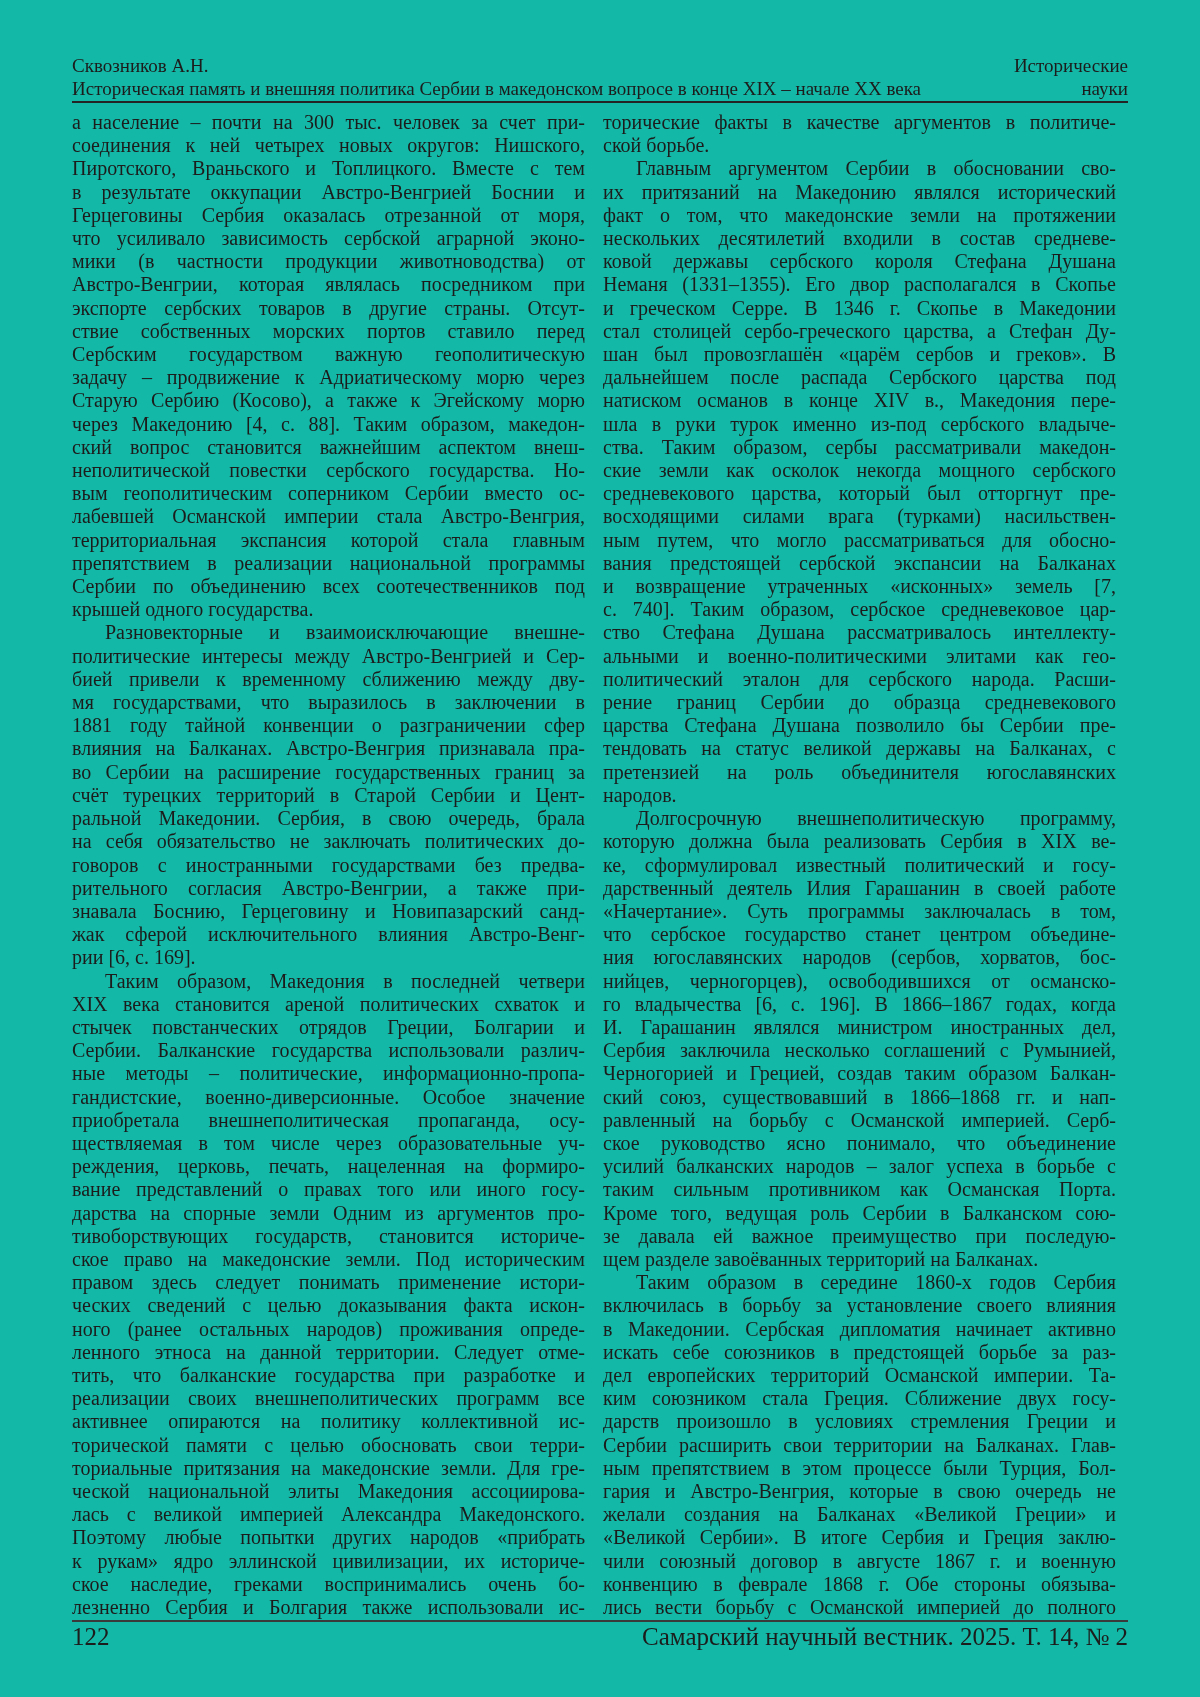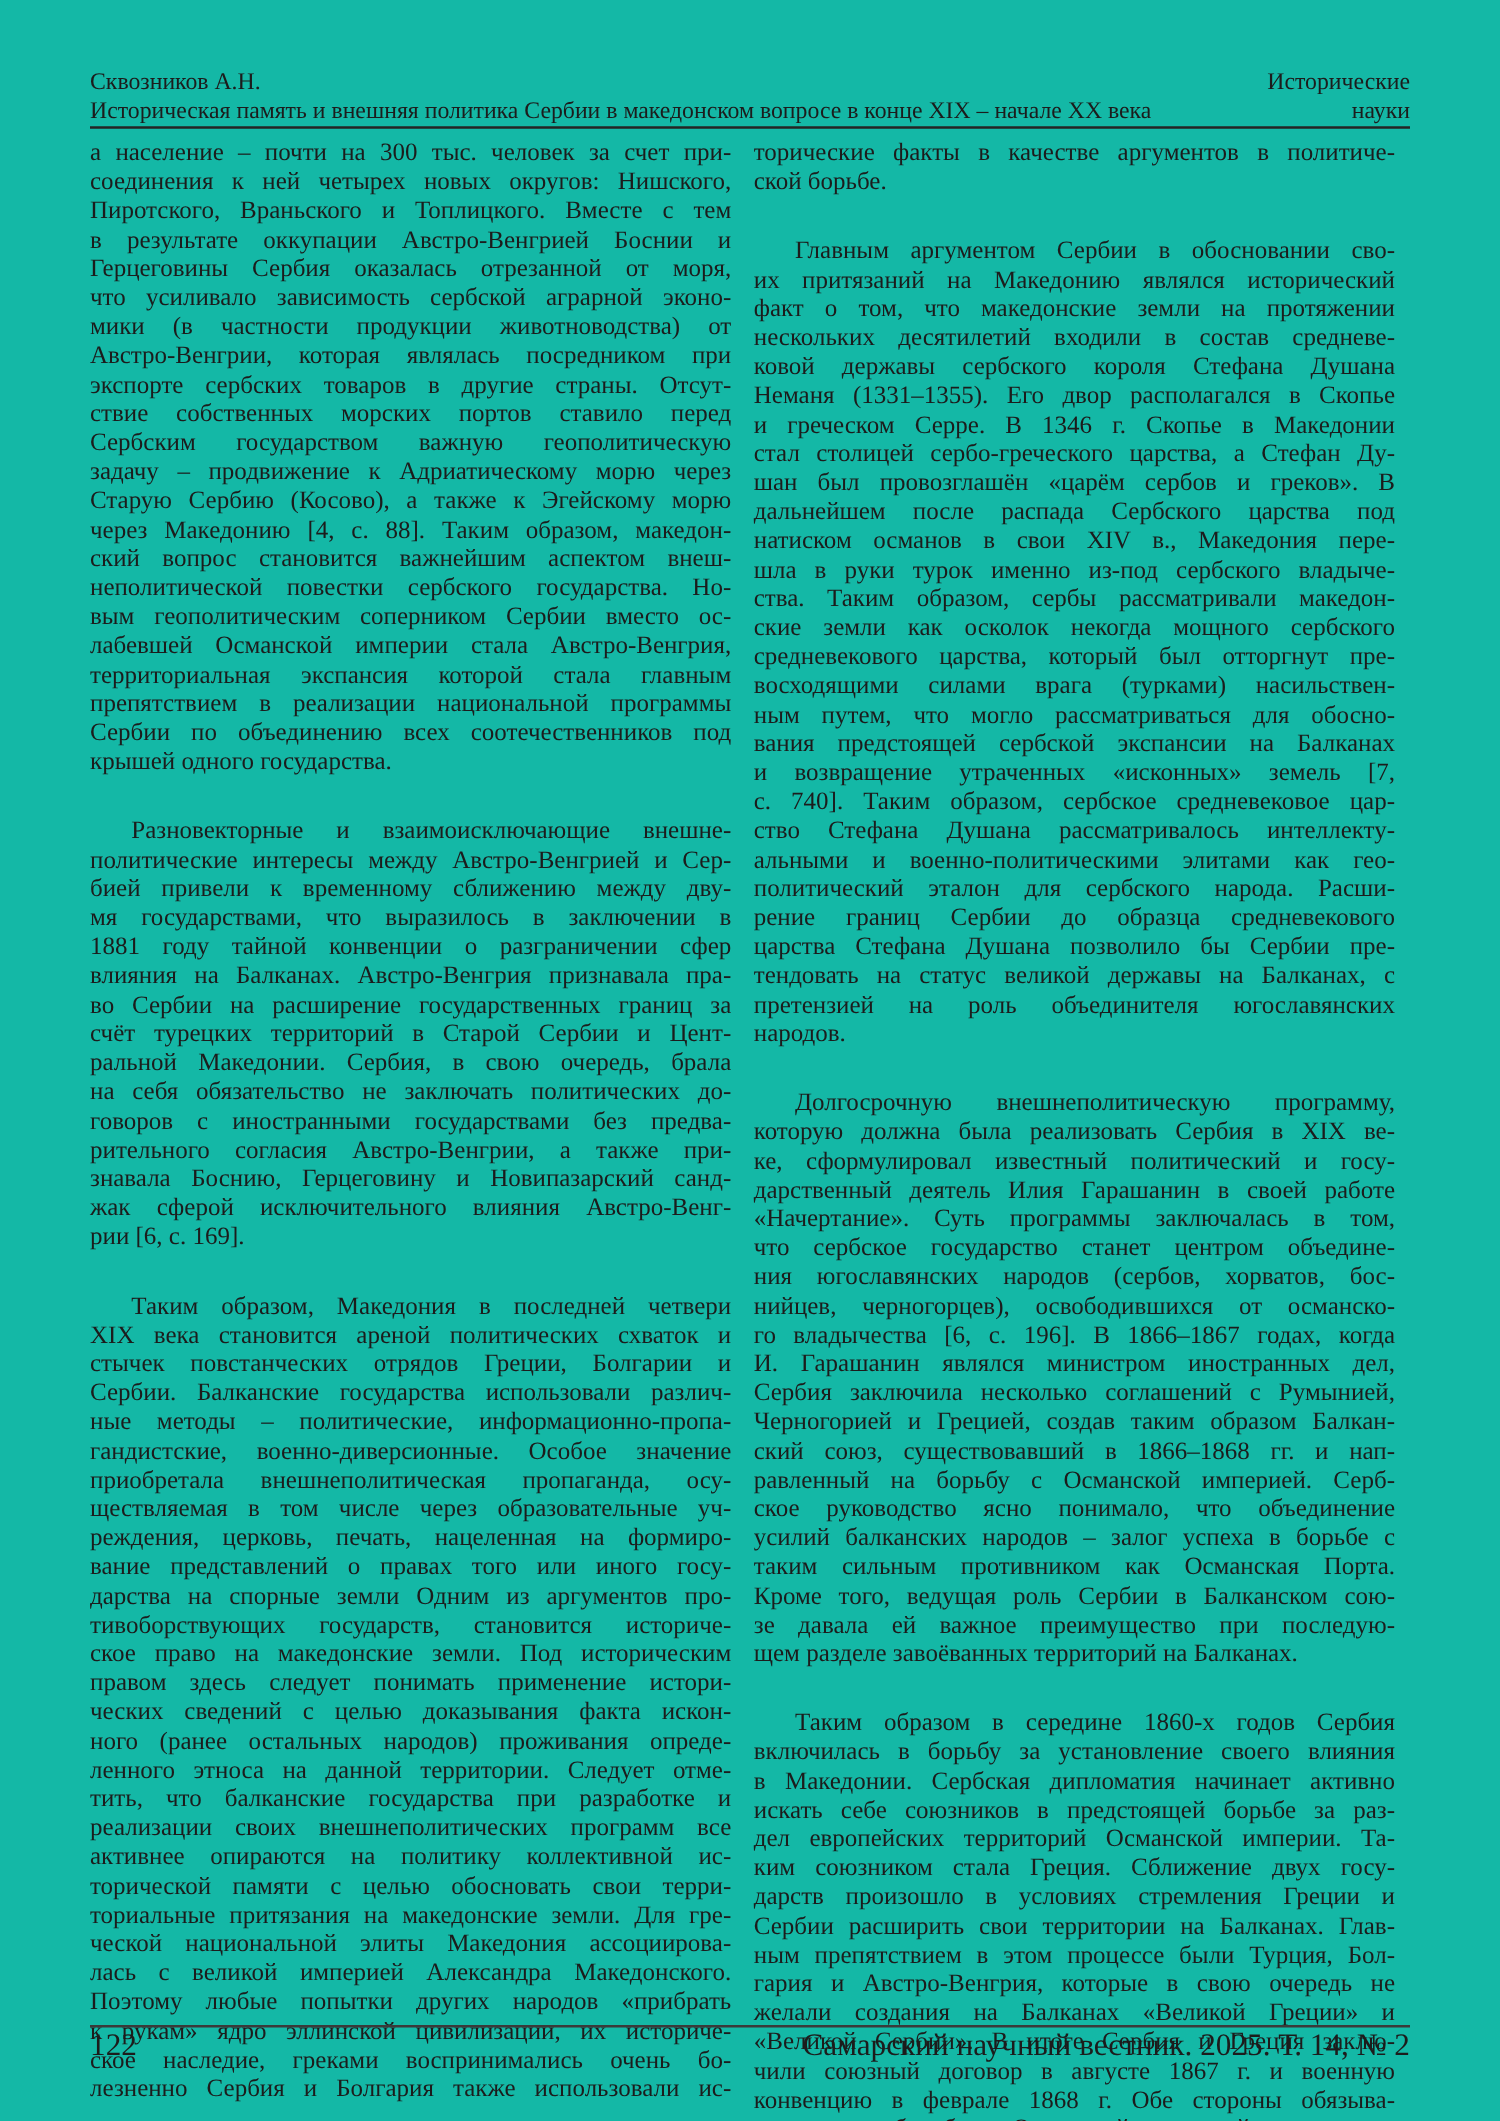--- a/index.html
+++ b/index.html
@@ -19,21 +19,21 @@
     position:absolute; left:72px; top:111px;
     display:flex; gap:18px;
   }
   .col { width:513px; }
   .line {
     font-size:20px; line-height:23.2px;
     text-align:justify; text-align-last:justify;
     white-space:normal;
   }
   .line.end { text-align-last:left; }
-  .line.indent { text-indent:33px;margin-top:32px; }
+  .line.indent { text-indent:33px; }
   .footer-rule { position:absolute; left:72px; right:72px; top:1620px; border-top:2px solid #3a3a3a; }
   .footer-row {
     position:absolute; left:72px; right:72px; top:1625px;
     display:flex; justify-content:space-between;
     font-size:25px; line-height:24px;
   }
 </style>
 </head>
 <body>
 
@@ -126,21 +126,21 @@
         <div class="line indent">Главным аргументом Сербии в обосновании сво-</div>
         <div class="line">их притязаний на Македонию являлся исторический</div>
         <div class="line">факт о том, что македонские земли на протяжении</div>
         <div class="line">нескольких десятилетий входили в состав средневе-</div>
         <div class="line">ковой державы сербского короля Стефана Душана</div>
         <div class="line">Неманя (1331–1355). Его двор располагался в Скопье</div>
         <div class="line">и греческом Серре. В 1346 г. Скопье в Македонии</div>
         <div class="line">стал столицей сербо-греческого царства, а Стефан Ду-</div>
         <div class="line">шан был провозглашён «царём сербов и греков». В</div>
         <div class="line">дальнейшем после распада Сербского царства под</div>
-        <div class="line">натиском османов в свои XIV в., Македония пере-</div>
+        <div class="line">натиском османов в конце XIV в., Македония пере-</div>
         <div class="line">шла в руки турок именно из-под сербского владыче-</div>
         <div class="line">ства. Таким образом, сербы рассматривали македон-</div>
         <div class="line">ские земли как осколок некогда мощного сербского</div>
         <div class="line">средневекового царства, который был отторгнут пре-</div>
         <div class="line">восходящими силами врага (турками) насильствен-</div>
         <div class="line">ным путем, что могло рассматриваться для обосно-</div>
         <div class="line">вания предстоящей сербской экспансии на Балканах</div>
         <div class="line">и возвращение утраченных «исконных» земель [7,</div>
         <div class="line">с. 740]. Таким образом, сербское средневековое цар-</div>
         <div class="line">ство Стефана Душана рассматривалось интеллекту-</div>

